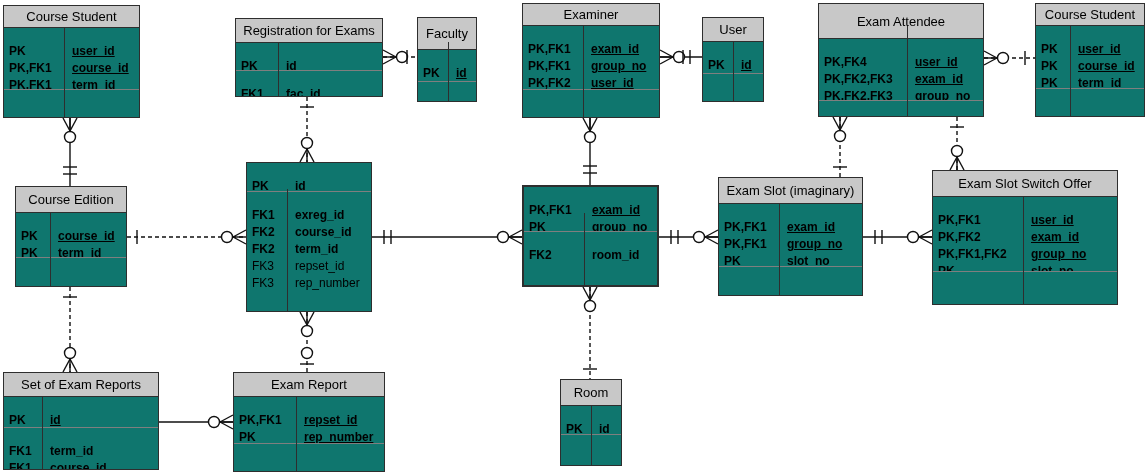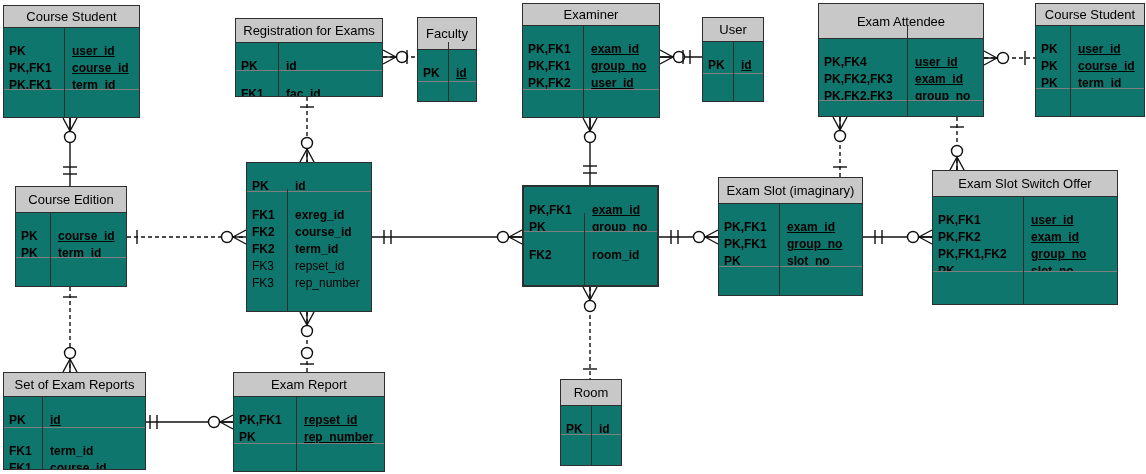--- a/index.html
+++ b/index.html
@@ -383,21 +383,21 @@
             <span class="e-name u">group_no</span>
           </div>
           <div class="e-row">
             <span class="e-key" style="width: 90px;">PK</span>
             <span class="e-name u">slot_no</span>
           </div>
         </div>
         <div class="e-sec second"></div>
         <div class="vdiv" style="left: 90px; top: 26px; bottom: 0px;"></div>
       </div>
-      <div class="entity" style="left: 3px; top: 372px; width: 143px; height: 98px;">
+      <div class="entity" style="left: 3px; top: 372px; width: 156px; height: 98px;">
         <div class="e-header" style="height: 24px;">Set of Exam Reports</div>
         <div class="e-sec" style="height: 30px;">
           <div class="e-row">
             <span class="e-key" style="width: 38px;">PK</span>
             <span class="e-name u">id</span>
           </div>
         </div>
         <div class="e-sec second">
           <div class="e-row">
             <span class="e-key" style="width: 38px;">FK1</span>

